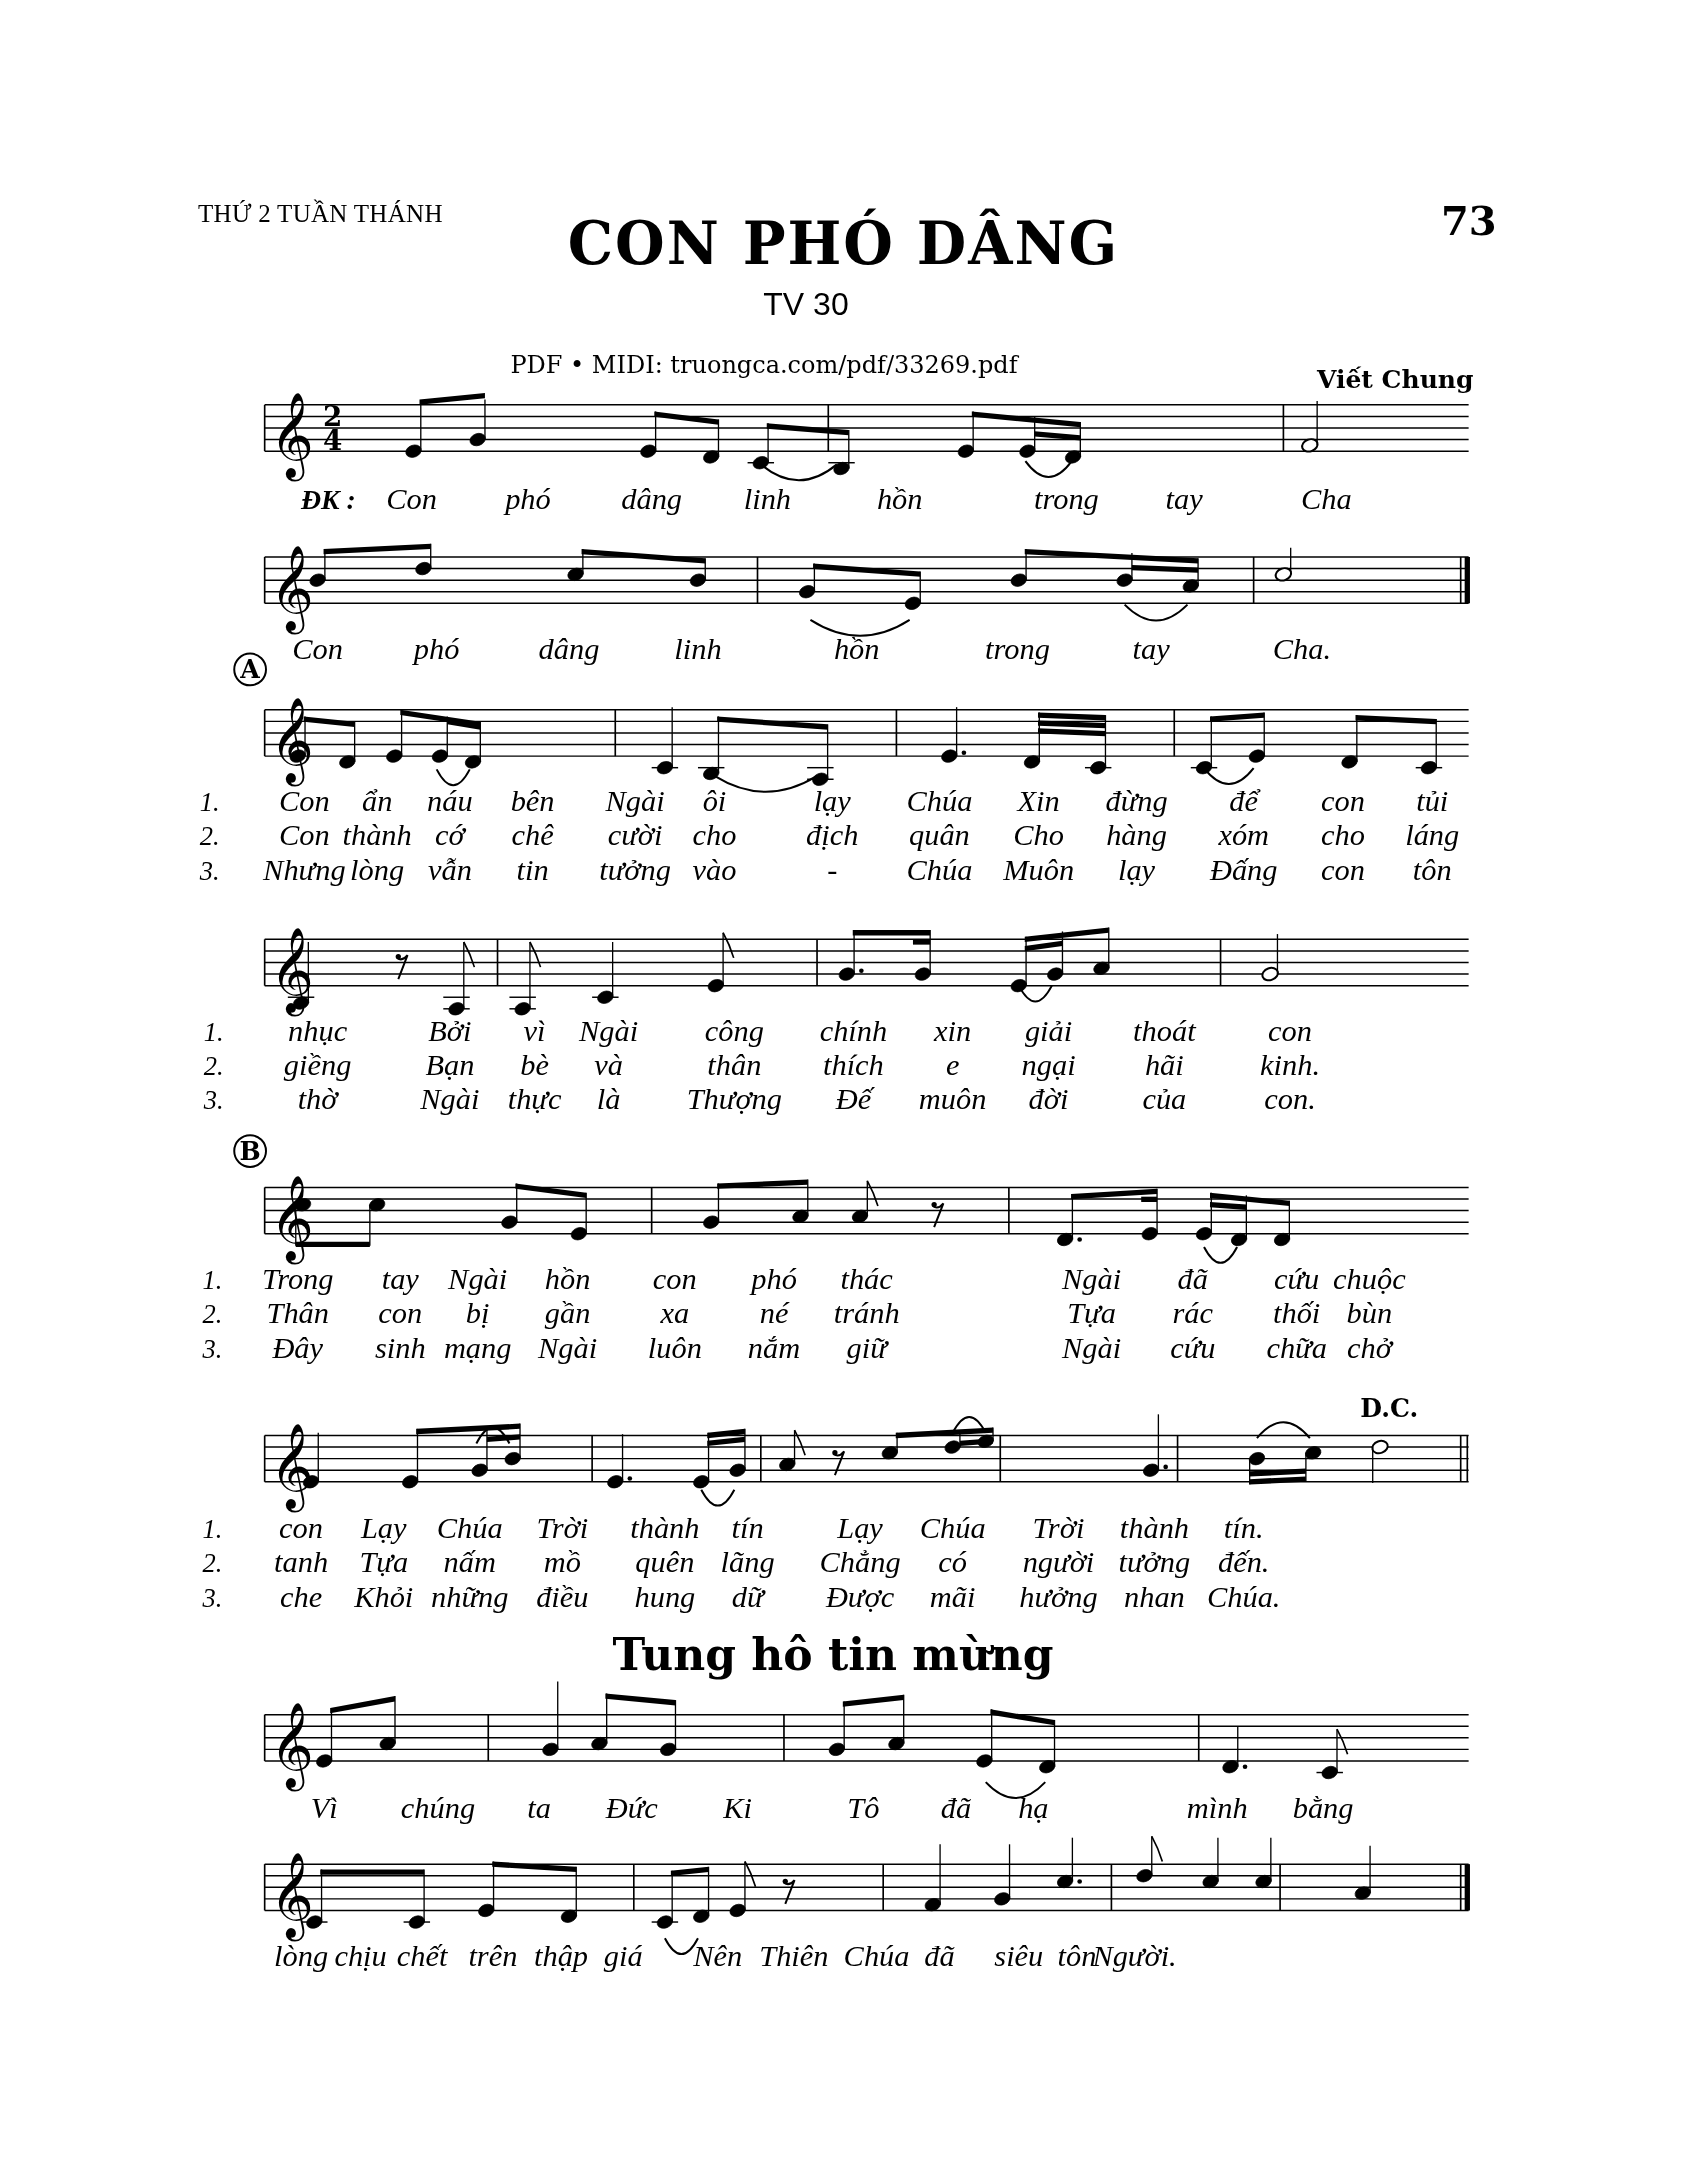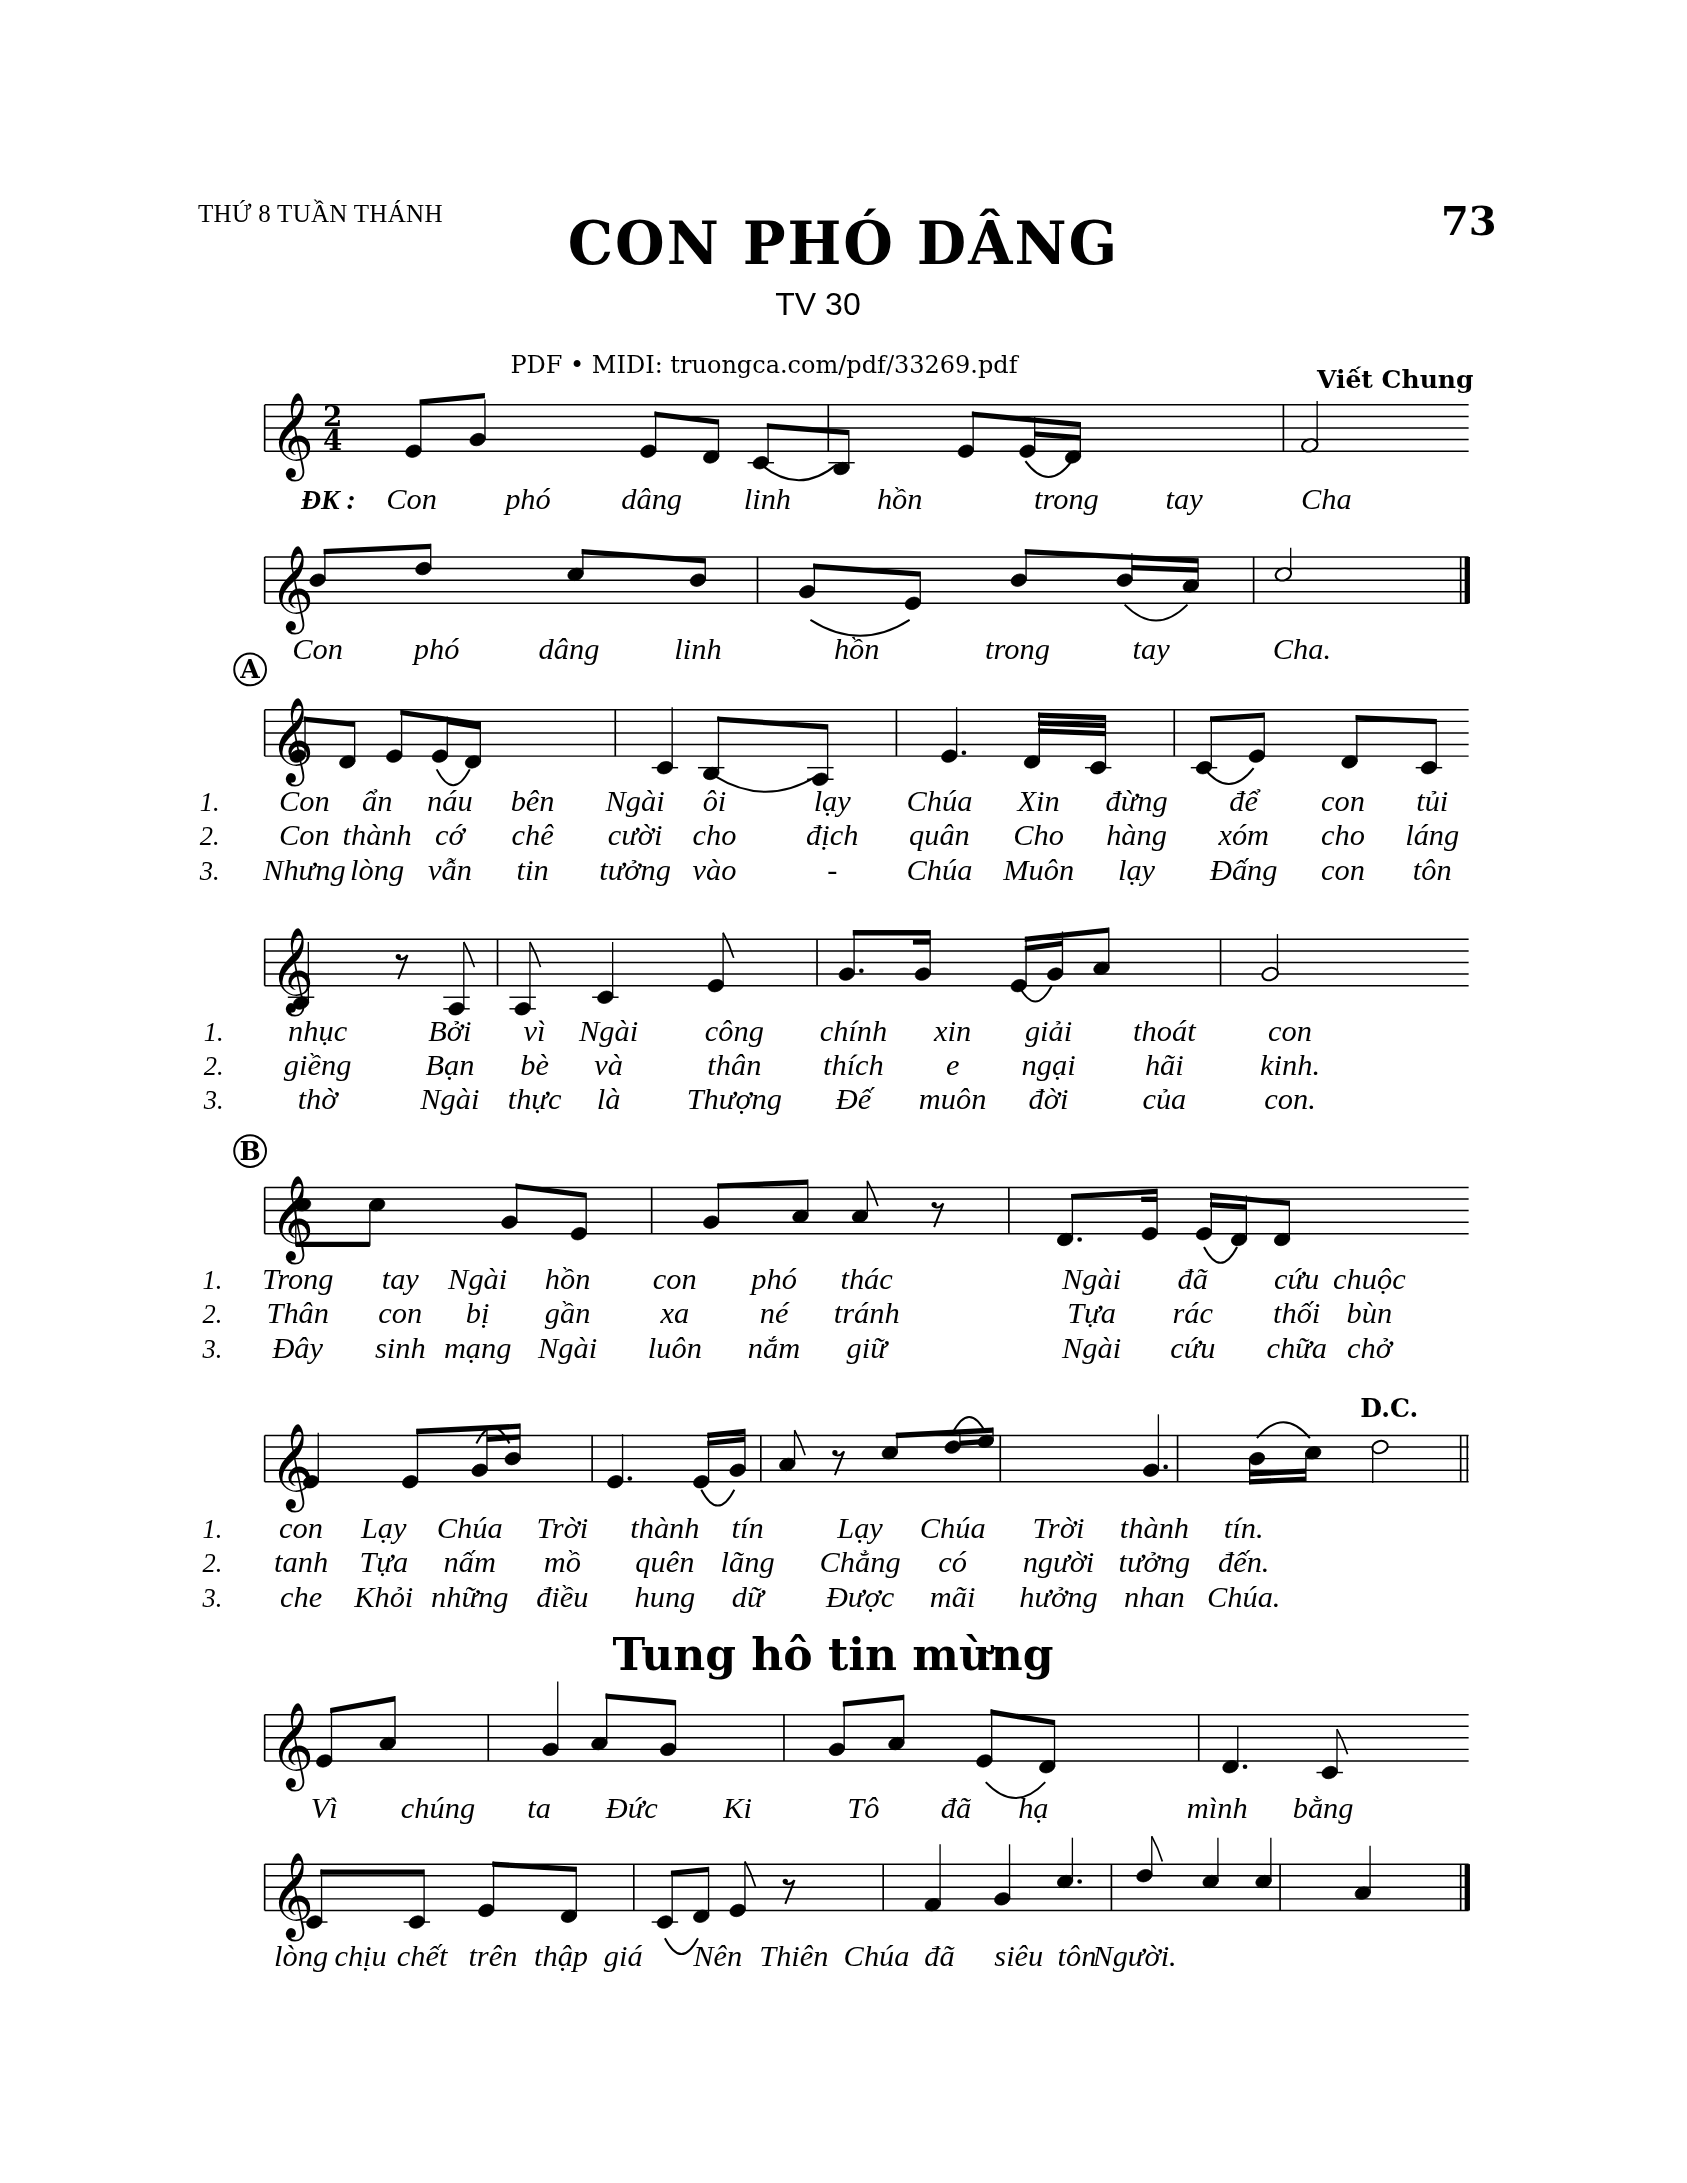--- a/index.html
+++ b/index.html
@@ -1,34 +1,34 @@
 <!DOCTYPE html>
 <html style="font-size:10.6px"><head>
 <meta charset="utf-8">
 <style>
   html,body{margin:0;padding:0;background:#ffffff;}
   body{width:1687px;height:2183px;position:relative;overflow:hidden;color:#000;font-family:"DejaVu Serif",serif;}
   .abs{position:absolute;}
   .header-left{left:198px;top:200px;font-family:"Liberation Serif",serif;font-size:25px;letter-spacing:0.3px;}
   .page-num{left:1441px;top:197px;font-family:"DejaVu Serif",serif;font-weight:bold;font-size:40px;}
   .title{left:0;width:1687px;top:209px;text-align:center;font-family:"DejaVu Serif",serif;font-weight:900;font-size:57px;letter-spacing:2px;transform:scaleY(1.05);}
-  .subtitle{left:0;width:1612px;top:286px;text-align:center;font-family:"Liberation Sans",sans-serif;font-size:32px;margin-left:12px;}
+  .subtitle{left:0;width:1612px;top:286px;text-align:center;font-family:"Liberation Sans",sans-serif;font-size:32px;}
   .source{left:0;width:1528px;top:351px;text-align:center;font-family:"DejaVu Serif",serif;font-size:24px;}
   .composer{left:1309px;top:365px;font-family:"DejaVu Serif",serif;font-weight:bold;font-size:25px;margin-left:8px;}
   .section-title{left:0;width:1666px;top:1629px;text-align:center;font-family:"DejaVu Serif",serif;font-weight:900;font-size:44px;}
   svg{position:absolute;left:0;top:0;}
   .lyr{font-family:"Liberation Serif",serif;font-style:italic;font-size:46px;}
   .num{font-family:"Liberation Serif",serif;font-style:italic;font-size:40px;}
   .dk{font-family:"Liberation Serif",serif;font-weight:bold;font-style:italic;font-size:42px;}
   .mark{font-family:"DejaVu Serif",serif;font-weight:bold;font-size:38px;}
 </style>
 </head>
 <body>
 
-<div class="abs header-left">THỨ 8 TUẦN THÁNH</div>
+<div class="abs header-left">THỨ 2 TUẦN THÁNH</div>
 <div class="abs page-num">73</div>
 <div class="abs title">CON PHÓ DÂNG</div>
 <div class="abs subtitle">TV 30</div>
 <div class="abs source">PDF • MIDI: truongca.com/pdf/33269.pdf</div>
 <div class="abs composer">Viết Chung</div>
 <div class="abs section-title">Tung hô tin mừng</div>
 
 <svg id="score" width="1687" height="2183" viewBox="0 0 2550 3300">
     <g>
       <line x1="400" x2="2220" y1="612" y2="612" stroke="#000" stroke-width="2.2"></line>

